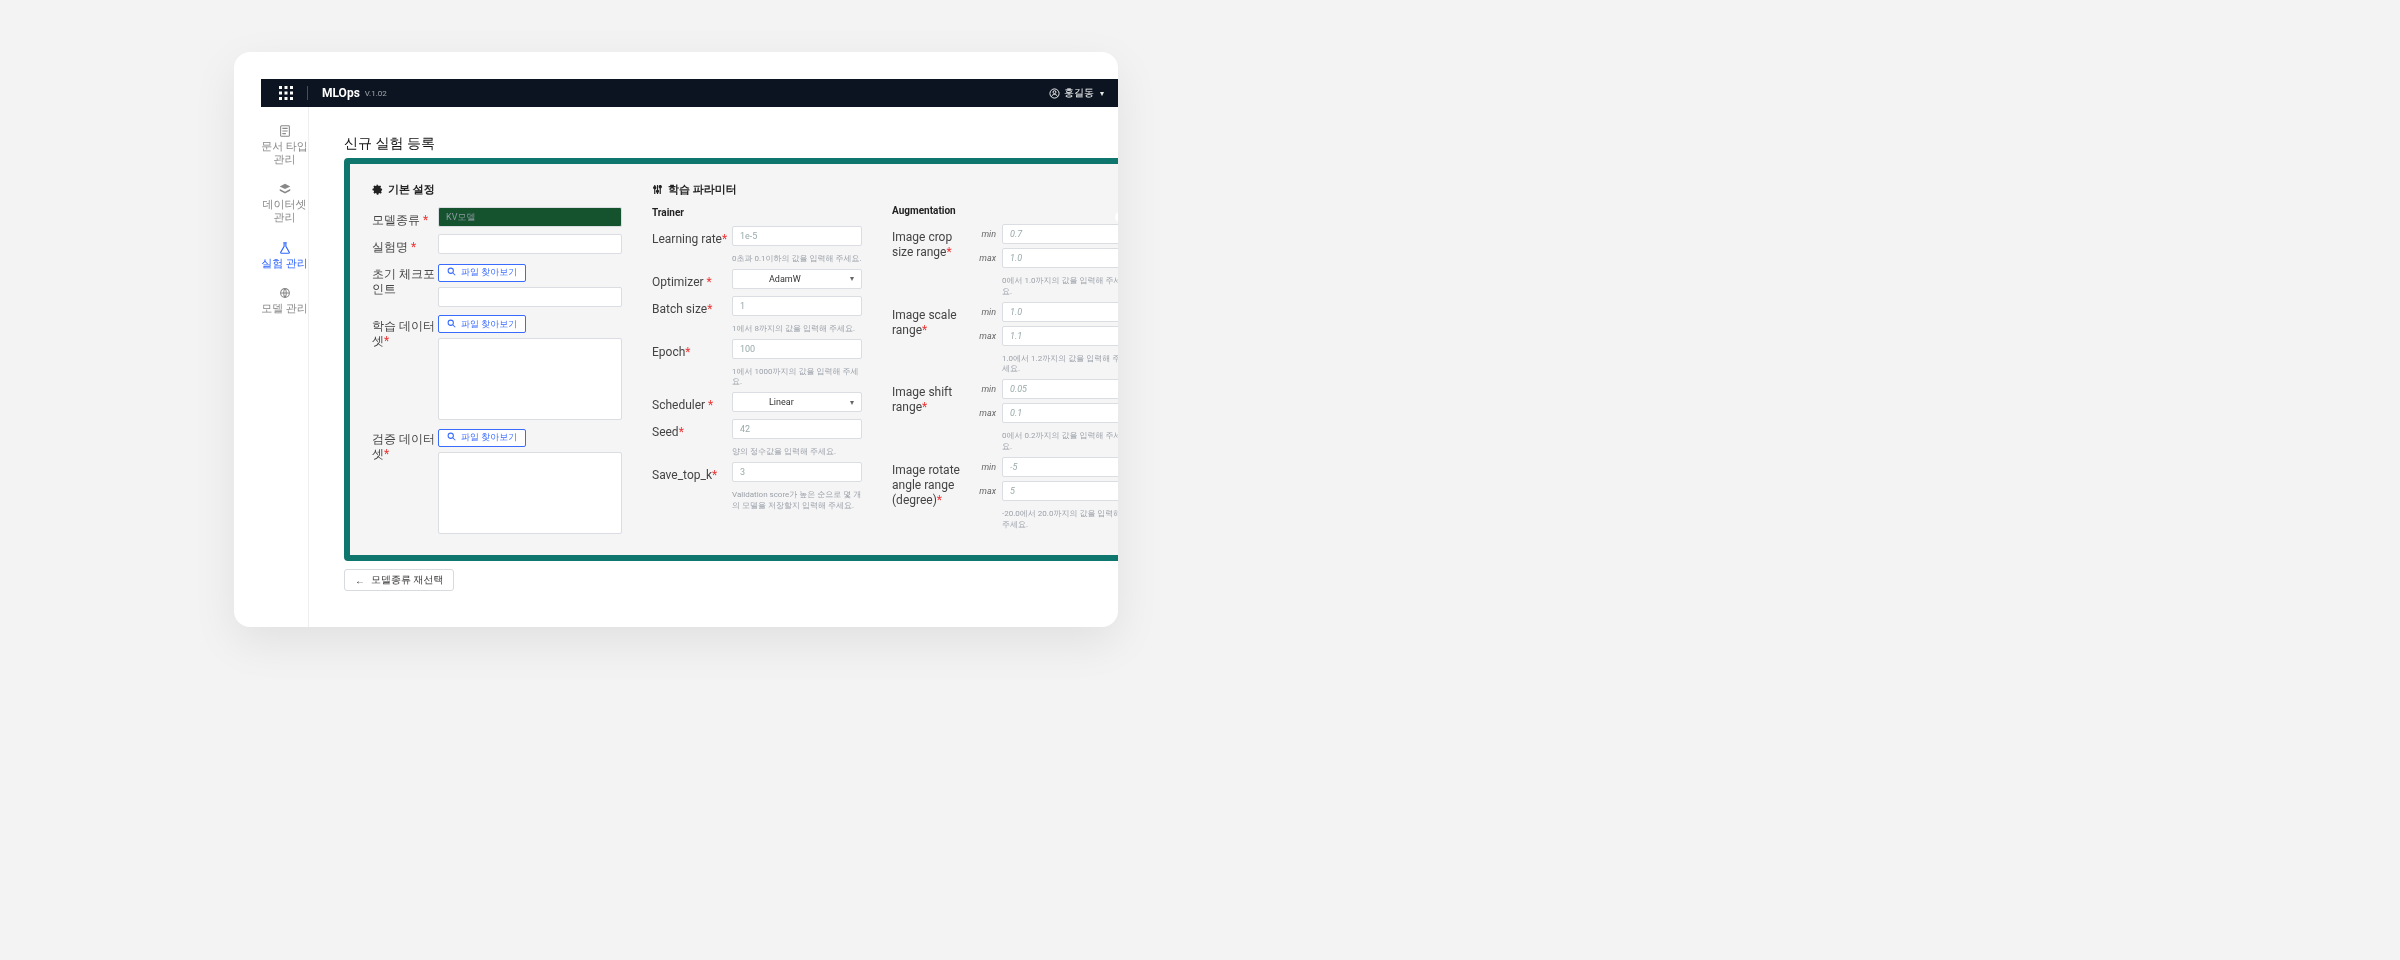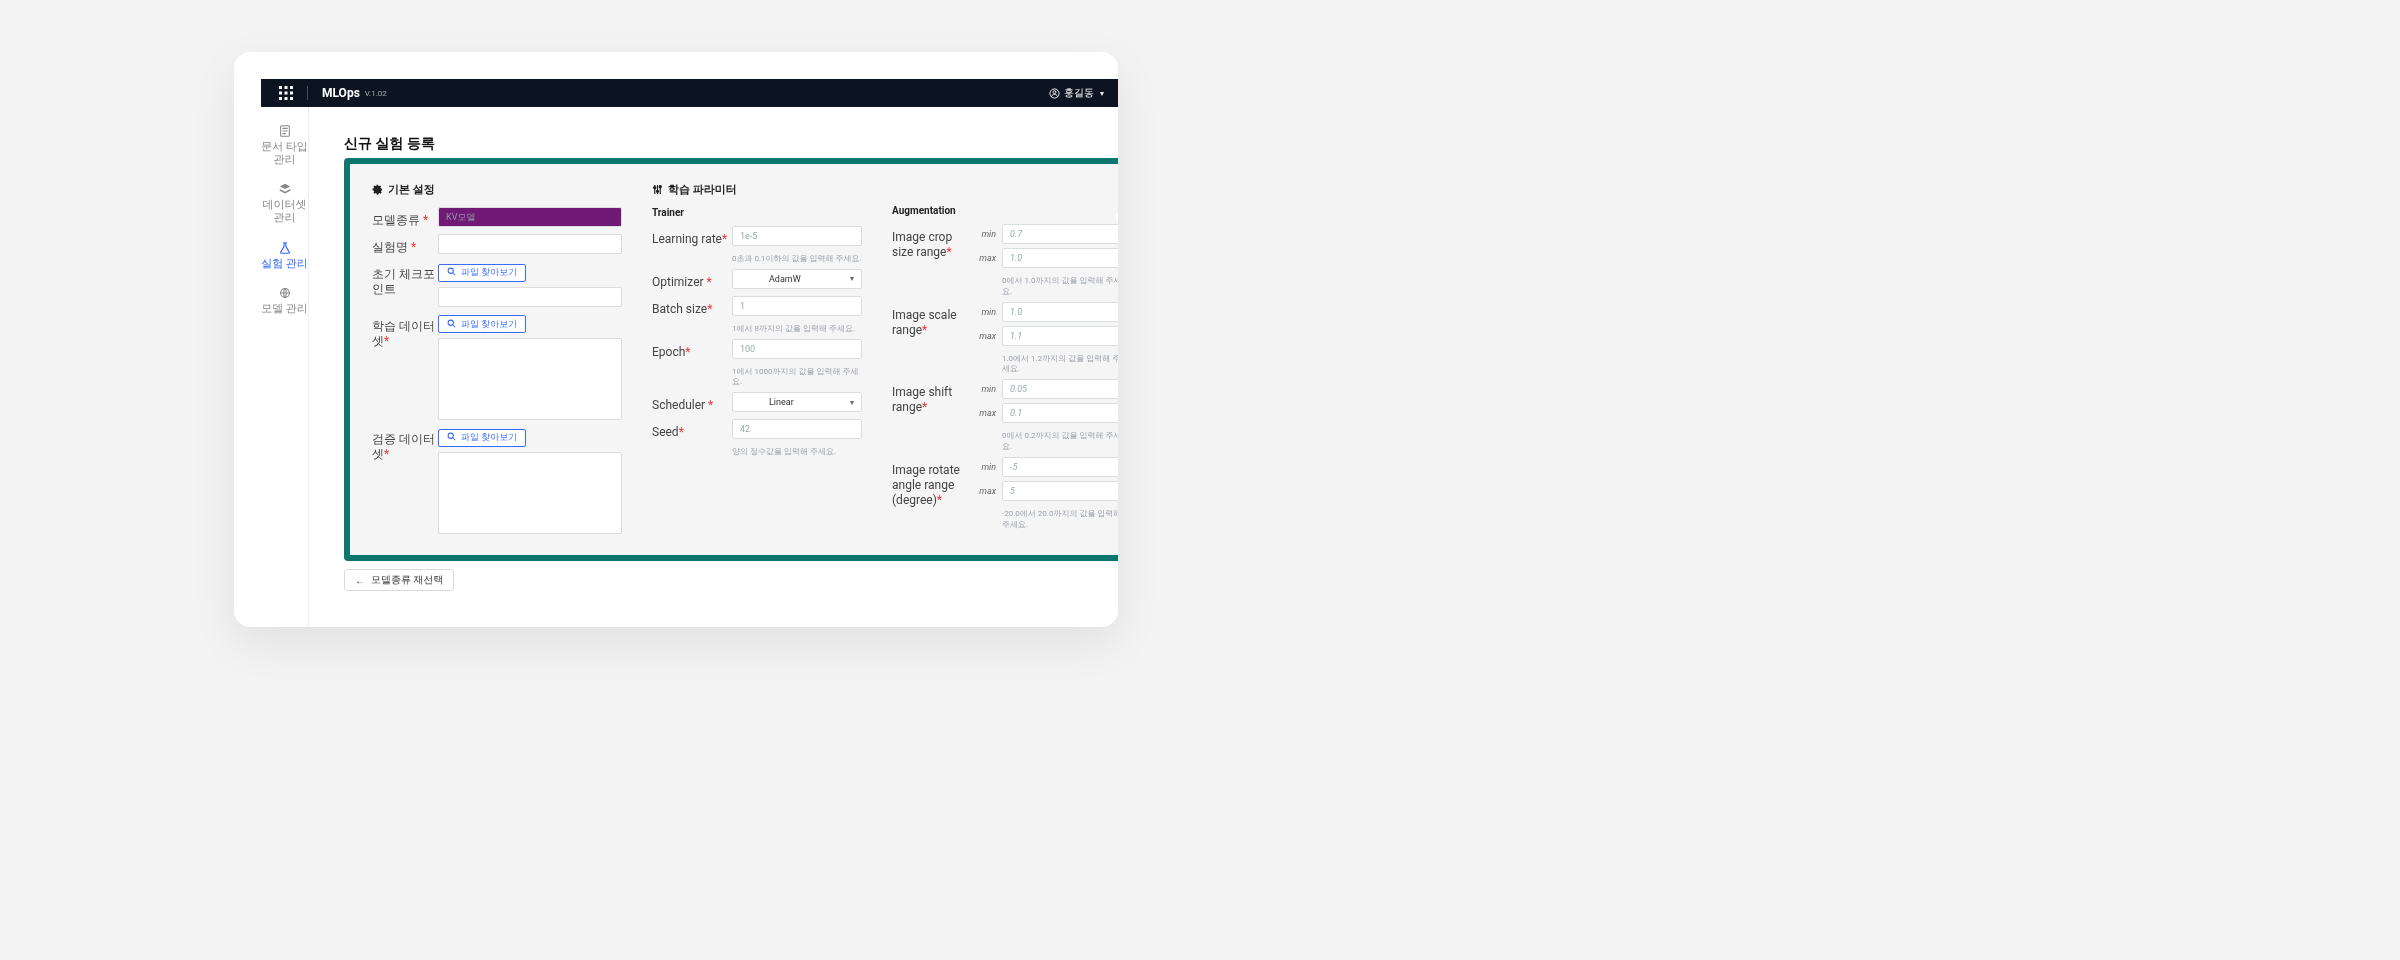--- a/index.html
+++ b/index.html
@@ -59,21 +59,21 @@
   }
   .side-item { width: 100%; text-align: center; font-size: 11px; line-height: 1.15; color: #888; cursor: pointer; padding: 4px 0; }
   .side-item.active { color: #2f66ff; }
   .side-item .icon { display:block; margin: 0 auto 3px; width: 14px; height: 14px; }
 
   .page-title {
     position: absolute;
     left: 110px;
     top: 83px;
     font-size: 14px;
-    font-weight: 700;
+    font-weight: 400;
     color: #111;
   }
 
   .sheet {
     position: absolute;
     left: 110px;
     top: 106px;
     width: 936px;
     height: 403px;
     background: #f5f5f5;
@@ -107,21 +107,21 @@
     border-radius: 2px;
     font-size: 9px;
     padding: 0 7px;
     color:#333;
     outline:none;
   }
   .inp .ph, .sel .ph { color:#9aa; }
   .inp, .sel { display:flex; align-items:center; position:relative; }
   .sel { justify-content:space-between;padding-left:36px; }
   .sel::after { content:"▾"; font-size:8px; color:#666; }
-  .ro { color:#9099a6; background:#701a75; }
+  .ro { color:#9099a6; background:#14532d; }
 
   .help { font-size: 8px; color:#9ba1aa; margin-top: 8px; line-height:1.35; }
   .inline-2 { display:flex; gap:6px; align-items:center;font-style:italic; }
   .inline-2 .sublbl { font-size:9px; color:#666; width:24px; text-align:right; }
   .inline-2 .inp { flex:1; }
 
   .btn-file {
     display:inline-flex; align-items:center; gap:5px;
     height:18px; border:1px solid #3a6bff; color:#3a6bff;
     border-radius:2px; padding:0 8px; font-size:9px; cursor:pointer; background:#fff;
@@ -346,20 +346,29 @@
         <div class="row tight">
           <div class="lbl w80"><span>Seed</span><span class="req">*</span></div>
           <div class="fld">
             <div class="inp">
                 <span class="ph">42</span>
               </div>
             <div class="help">양의 정수값을 입력해 주세요.</div>
           </div>
         </div>
 
+        <div class="row tight">
+          <div class="lbl w80"><span>Save_top_k</span><span class="req">*</span></div>
+          <div class="fld">
+            <div class="inp">
+                <span class="ph">3</span>
+              </div>
+            <div class="help">Validation score가 높은 순으로 몇 개의 모델을 저장할지 입력해 주세요.</div>
+          </div>
+        </div>
       </div>
 
       <div class="col c3">
         <div class="section-head" style="visibility:hidden;">.</div>
         <div class="sub-head">
           <span>Augmentation</span>
           <span class="toggle-wrap"><span class="toggle"></span></span>
         </div>
 
         <div class="row tight">

